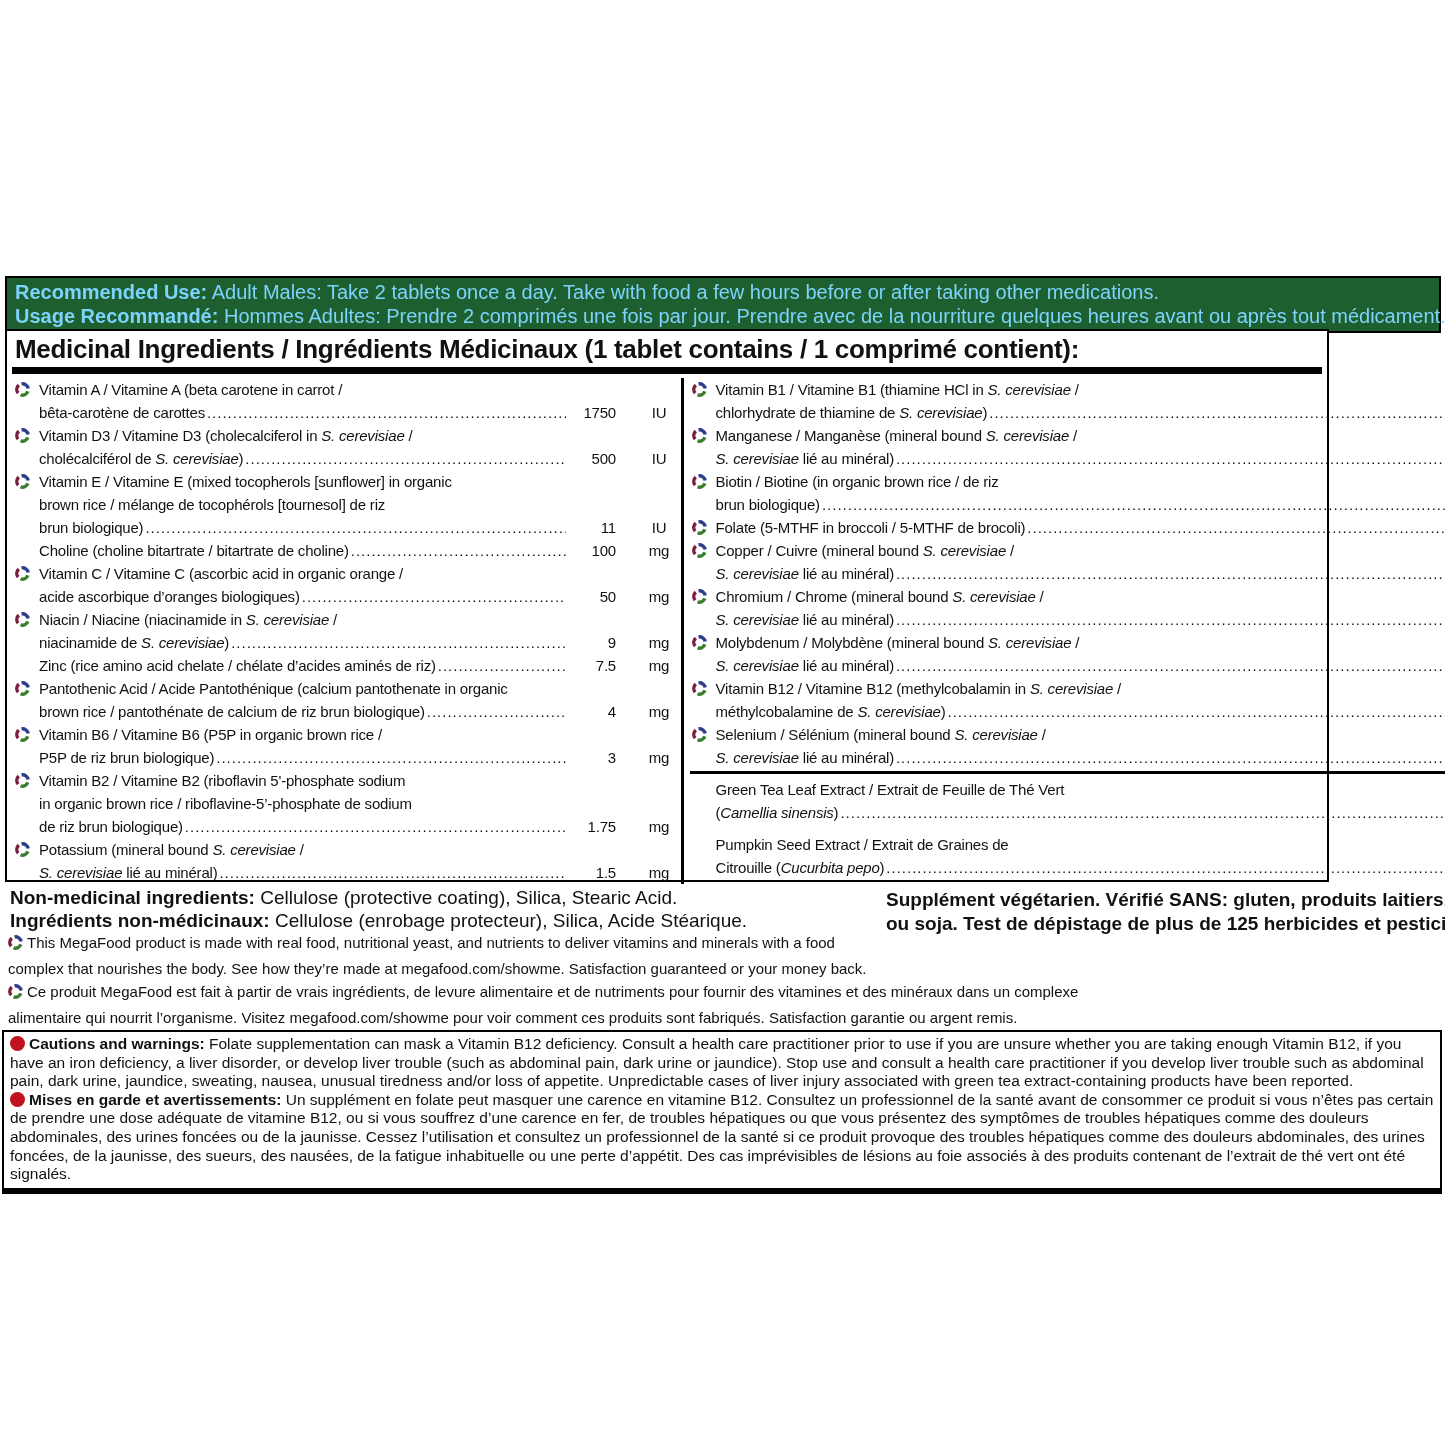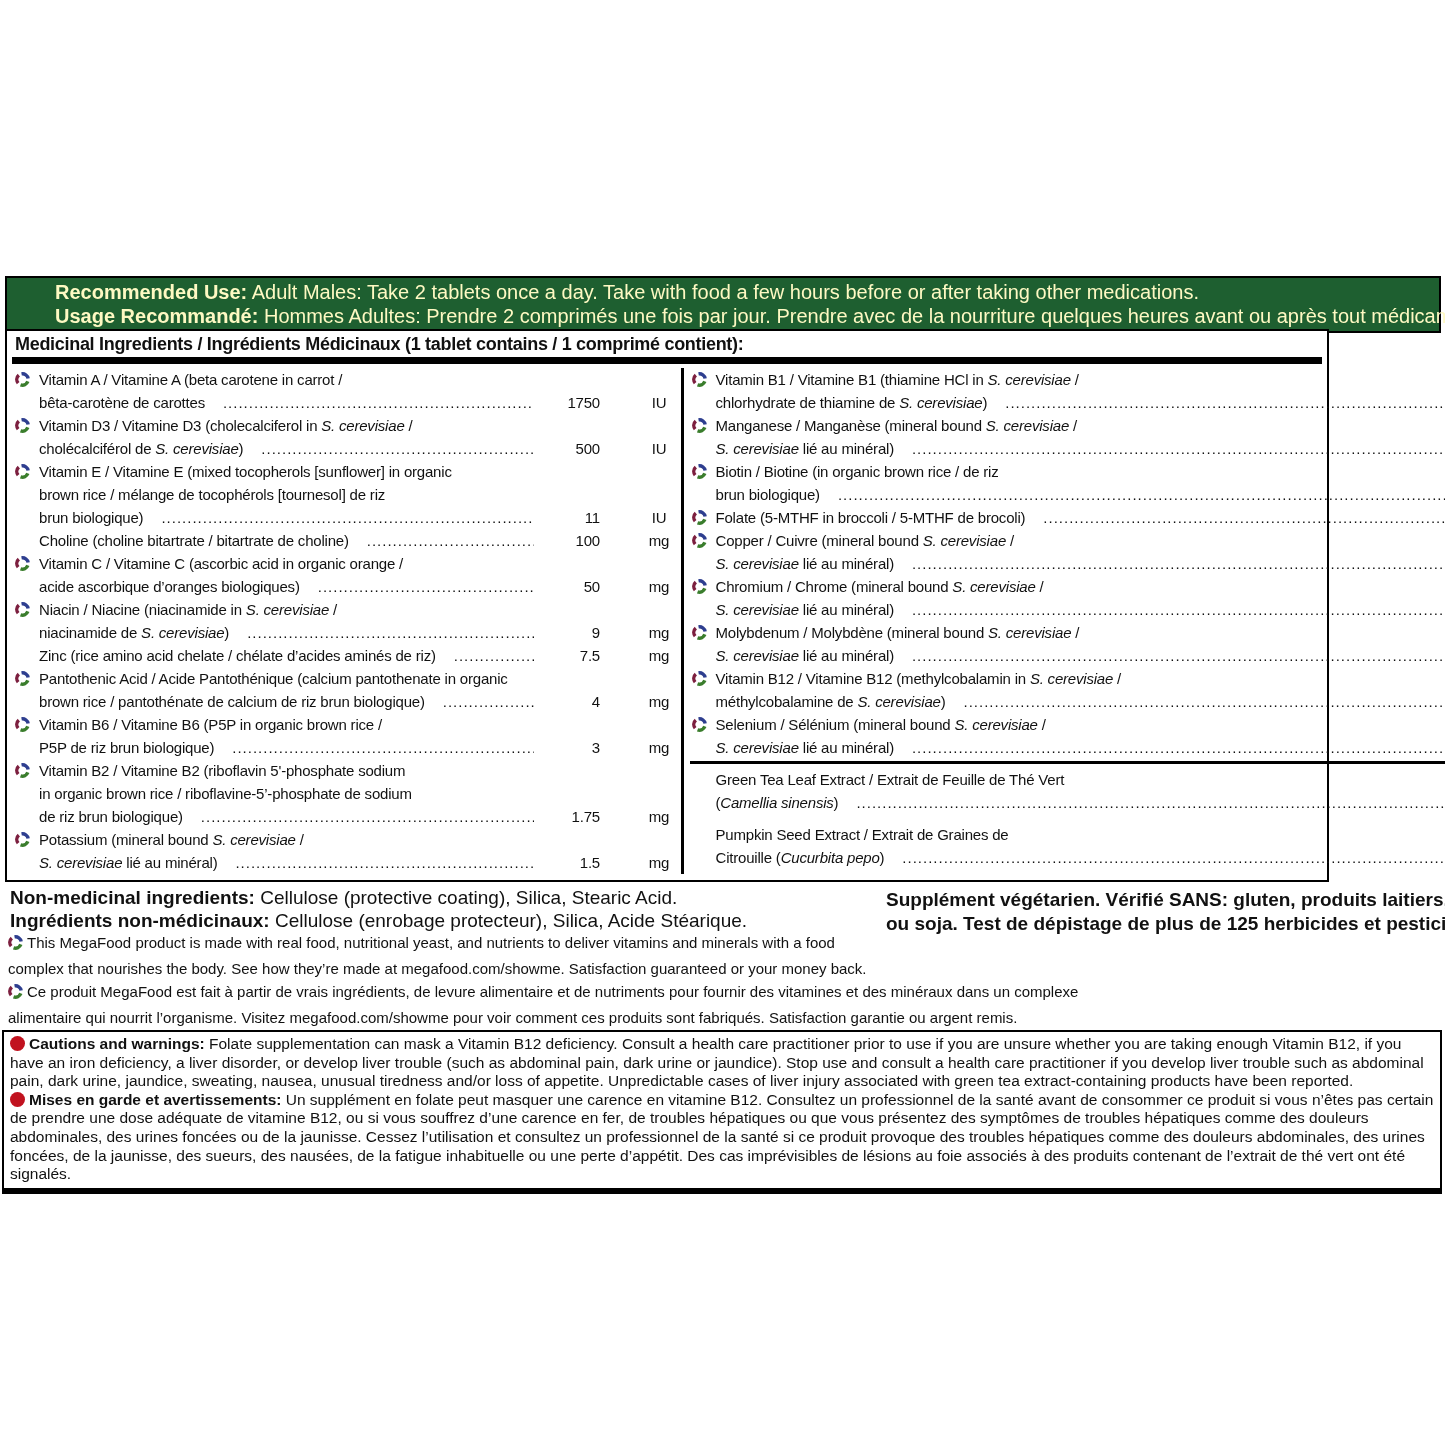--- a/index.html
+++ b/index.html
@@ -1,36 +1,36 @@
 <!DOCTYPE html>
 <html><head>
 <meta charset="utf-8">
 <style>
   html,body{margin:0;padding:0;background:#fff;}
   .page{position:relative;width:1445px;height:1445px;background:#fff;overflow:hidden;
         font-family:"Liberation Sans",sans-serif;color:#111;}
   
   .banner{position:absolute;left:5px;top:276px;width:1416px;background:#1e5f30;
           border:2px solid #000;padding:2px 8px 3px 8px;}
-  .bline{color:#fef9c3;font-size:20px;line-height:24px;white-space:nowrap;margin-left:40px;}
+  .bline{color:#7dd3fc;font-size:20px;line-height:24px;white-space:nowrap;}
   .blabel{font-weight:bold;}
   
   .tablebox{position:absolute;left:5px;top:329px;width:1320px;height:549px;
             border:2.5px solid #000;background:#fff;}
-  .ttitle{font-size:18px;font-weight:bold;padding:3px 8px 1px 8px;letter-spacing:-0.3px;white-space:nowrap;}
+  .ttitle{font-size:26px;font-weight:bold;padding:3px 8px 1px 8px;letter-spacing:-0.3px;white-space:nowrap;}
   .trule{height:7px;background:#000;margin:1px 5px 2px 5px;}
   .cols{display:flex;align-items:stretch;padding-top:2px;}
   .vdiv{width:2.5px;background:#000;flex:none;}
   .col{font-size:15px;line-height:23px;letter-spacing:-0.2px;}
   .colL{width:674px;flex:none;padding:0 2px 0 6px;box-sizing:border-box;}
   .colR{flex:1;padding:0 8px 0 6px;box-sizing:border-box;}
   .entry{position:relative;padding-left:26px;}
   .entry .swirl{position:absolute;left:2px;top:3.5px;}
   .wline{white-space:nowrap;}
-  .lline{display:flex;align-items:baseline;white-space:nowrap;gap:16px;}
+  .lline{display:flex;align-items:baseline;white-space:nowrap;}
   .ltext{flex:none;}
   .dots{flex:1 1 auto;overflow:hidden;min-width:8px;margin:0 2px;}
   .dots::after{content:"..........................................................................................................................................................................................................................................................................................................";letter-spacing:1px;}
   .val{flex:none;min-width:48px;text-align:right;}
   .unit{flex:none;width:40px;text-align:center;padding-left:23px;box-sizing:content-box;}
   .hdiv{height:2.5px;background:#000;margin:2px 0 2px 0;}
   .botsec .entry{margin-top:4px;}
   .botsec .entry + .entry{margin-top:9px;}
   i{font-style:italic;}
   

